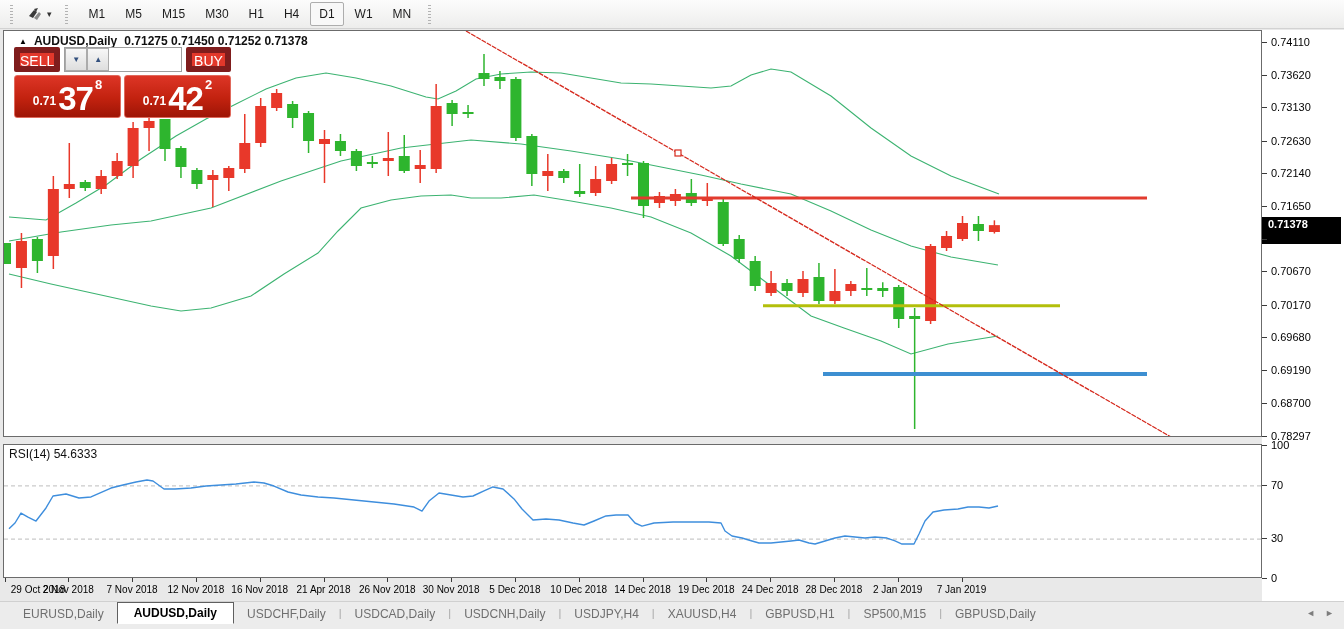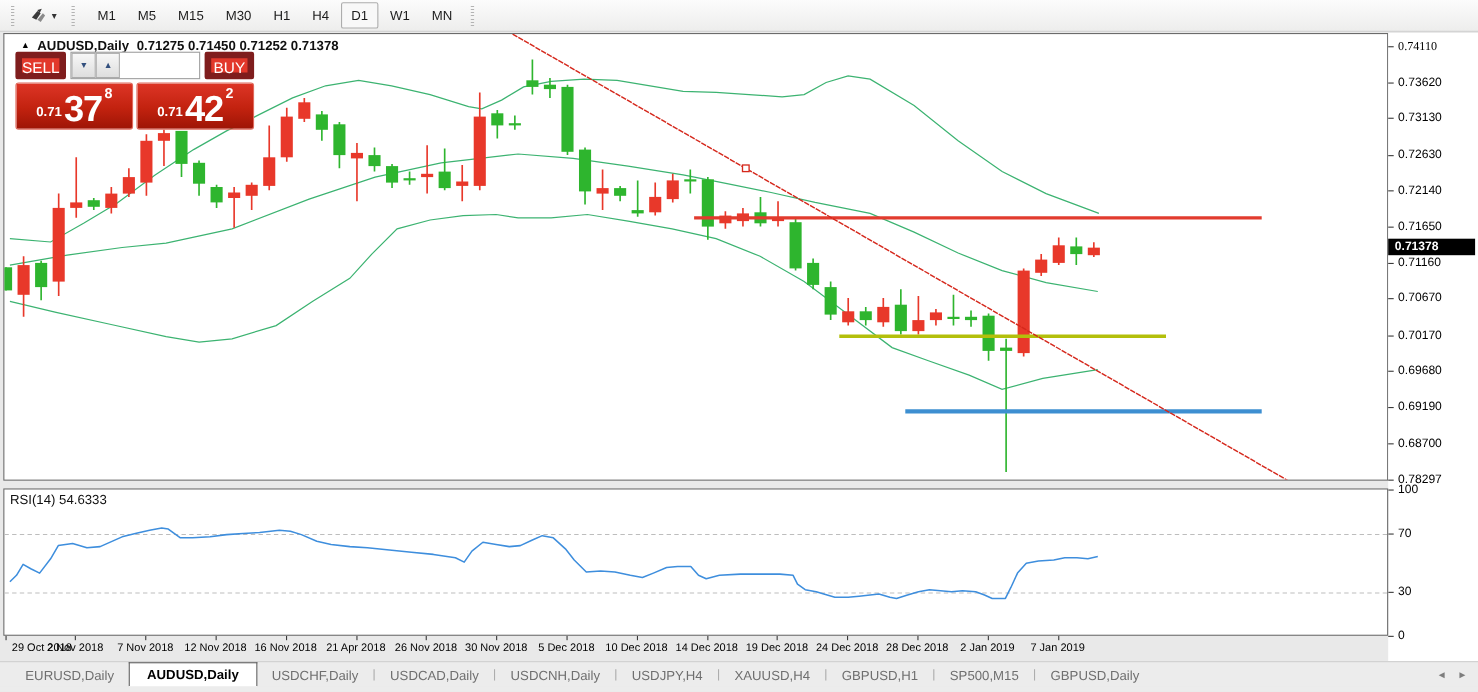--- a/index.html
+++ b/index.html
@@ -44,21 +44,21 @@
                display:flex; align-items:flex-end; justify-content:center; padding-bottom:5px; }
   .pb-prefix { font:700 12px "Liberation Sans",sans-serif; margin:0 2px 4px 0; }
   .pb-big { font:700 33px/0.82 "Liberation Sans",sans-serif; letter-spacing:-1px;margin-top:44px; }
   .pb-sup { font:700 13px "Liberation Sans",sans-serif; margin:0 0 20px 2px; }
 
   
   .right-axis { position:absolute; left:1262px; top:30px; width:82px; height:571px; background:#fff;
                 font:11px "Liberation Sans",sans-serif; color:#000; }
   .pa-label { position:absolute; left:9px; white-space:nowrap; }
   .pa-tick { position:absolute; left:0; width:5px; height:1px; background:#3a3a3a; }
-  .cur-price { position:absolute; left:0; width:79px; height:15px; background:#000; color:#fff;
+  .cur-price { position:absolute; left:0; width:79px; height:27px; background:#000; color:#fff;
                font:700 11px/15px "Liberation Sans",sans-serif; padding-left:6px; }
 
   
   .rsi-pane { position:absolute; left:3px; top:444px; width:1259px; height:134px;
               background:#fff; border:1px solid #6b6b6b; }
   .rsi-label { position:absolute; left:5px; top:2px; font:12px "Liberation Sans",sans-serif; color:#101010; }
 
   
   .date-axis { position:absolute; left:3px; top:578px; width:1259px; height:23px; overflow:hidden;
                font:10px "Liberation Sans",sans-serif; color:#000; }
@@ -272,21 +272,21 @@
           <span class="pb-big">42</span>
           <span class="pb-sup">2</span>
         </div>
       </div>
     </div>
   </div>
 
   <div class="right-axis" id="priceAxis">
     <div class="cur-price" id="curPrice" style="top: 187.133px;">0.71378</div>
   <div class="pa-tick" style="top: 12px;"></div>
-      <div class="pa-label" style="top: 6px; font-family: Liberation Serif, serif;">0.74110</div>
+      <div class="pa-label" style="top: 6px;">0.74110</div>
       <div class="pa-tick" style="top: 44.6667px;"></div>
       <div class="pa-label" style="top: 38.6667px;">0.73620</div>
       <div class="pa-tick" style="top: 77.3333px;"></div>
       <div class="pa-label" style="top: 71.3333px;">0.73130</div>
       <div class="pa-tick" style="top: 110.667px;"></div>
       <div class="pa-label" style="top: 104.667px;">0.72630</div>
       <div class="pa-tick" style="top: 143.333px;"></div>
       <div class="pa-label" style="top: 137.333px;">0.72140</div>
       <div class="pa-tick" style="top: 176px;"></div>
       <div class="pa-label" style="top: 170px;">0.71650</div>

